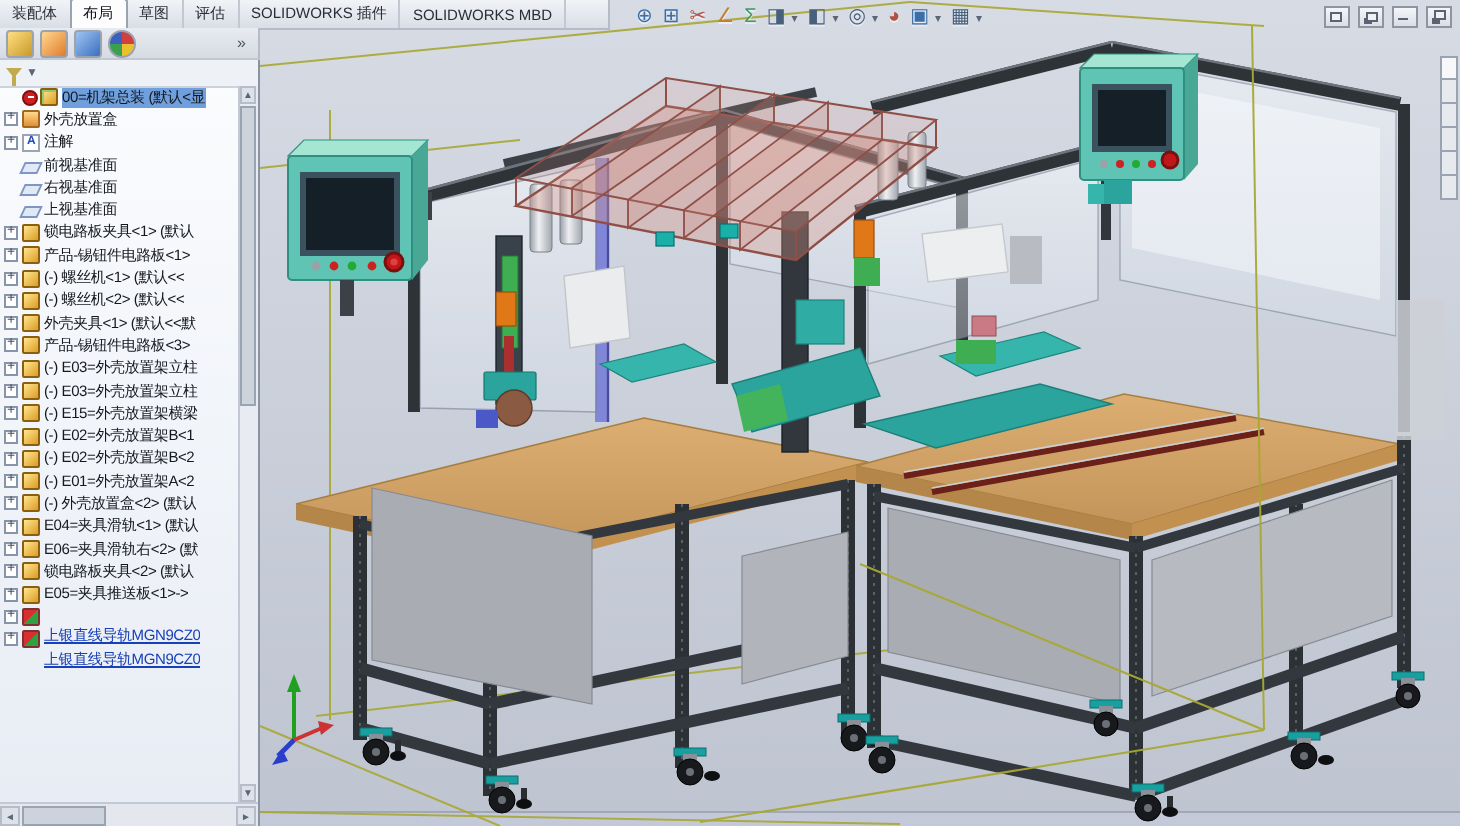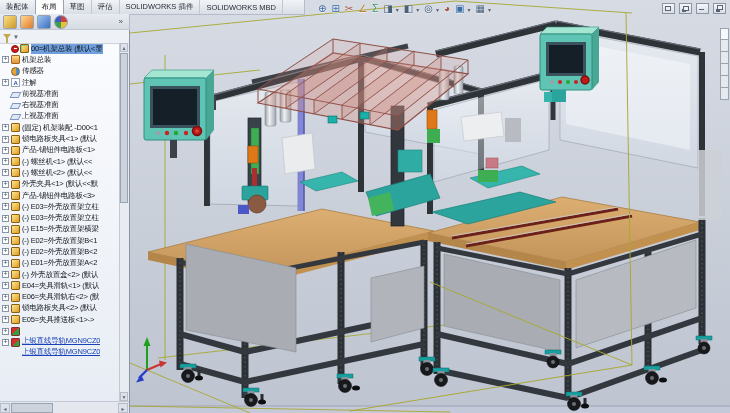--- a/index.html
+++ b/index.html
@@ -451,51 +451,41 @@
     <div id="tree">
         <div class="trow selected">
           <span class="texp none"></span>
           <span class="tbadge"></span>
           <span class="tico ic-assembly-root"></span>
           <span class="tlabel">00=机架总装 (默认&lt;显</span>
         </div>
         <div class="trow">
           <span class="texp">+</span>
           <span class="tico ic-history"></span>
-          <span class="tlabel">机架总装</span>
-        </div>
-        <div class="trow">
-          <span class="texp none"></span>
-          <span class="tico ic-sensors"></span>
-          <span class="tlabel">传感器</span>
+          <span class="tlabel">外壳放置盒</span>
         </div>
         <div class="trow">
           <span class="texp">+</span>
           <span class="tico ic-annotations"></span>
           <span class="tlabel">注解</span>
         </div>
         <div class="trow">
           <span class="texp none"></span>
           <span class="tico ic-plane"></span>
           <span class="tlabel">前视基准面</span>
         </div>
         <div class="trow">
           <span class="texp none"></span>
           <span class="tico ic-plane"></span>
           <span class="tlabel">右视基准面</span>
         </div>
         <div class="trow">
           <span class="texp none"></span>
           <span class="tico ic-plane"></span>
           <span class="tlabel">上视基准面</span>
-        </div>
-        <div class="trow">
-          <span class="texp">+</span>
-          <span class="tico ic-component"></span>
-          <span class="tlabel">(固定) 机架装配 -D00&lt;1</span>
         </div>
         <div class="trow">
           <span class="texp">+</span>
           <span class="tico ic-component"></span>
           <span class="tlabel">锁电路板夹具&lt;1&gt; (默认</span>
         </div>
         <div class="trow">
           <span class="texp">+</span>
           <span class="tico ic-component"></span>
           <span class="tlabel">产品-锡钮件电路板&lt;1&gt;</span>

